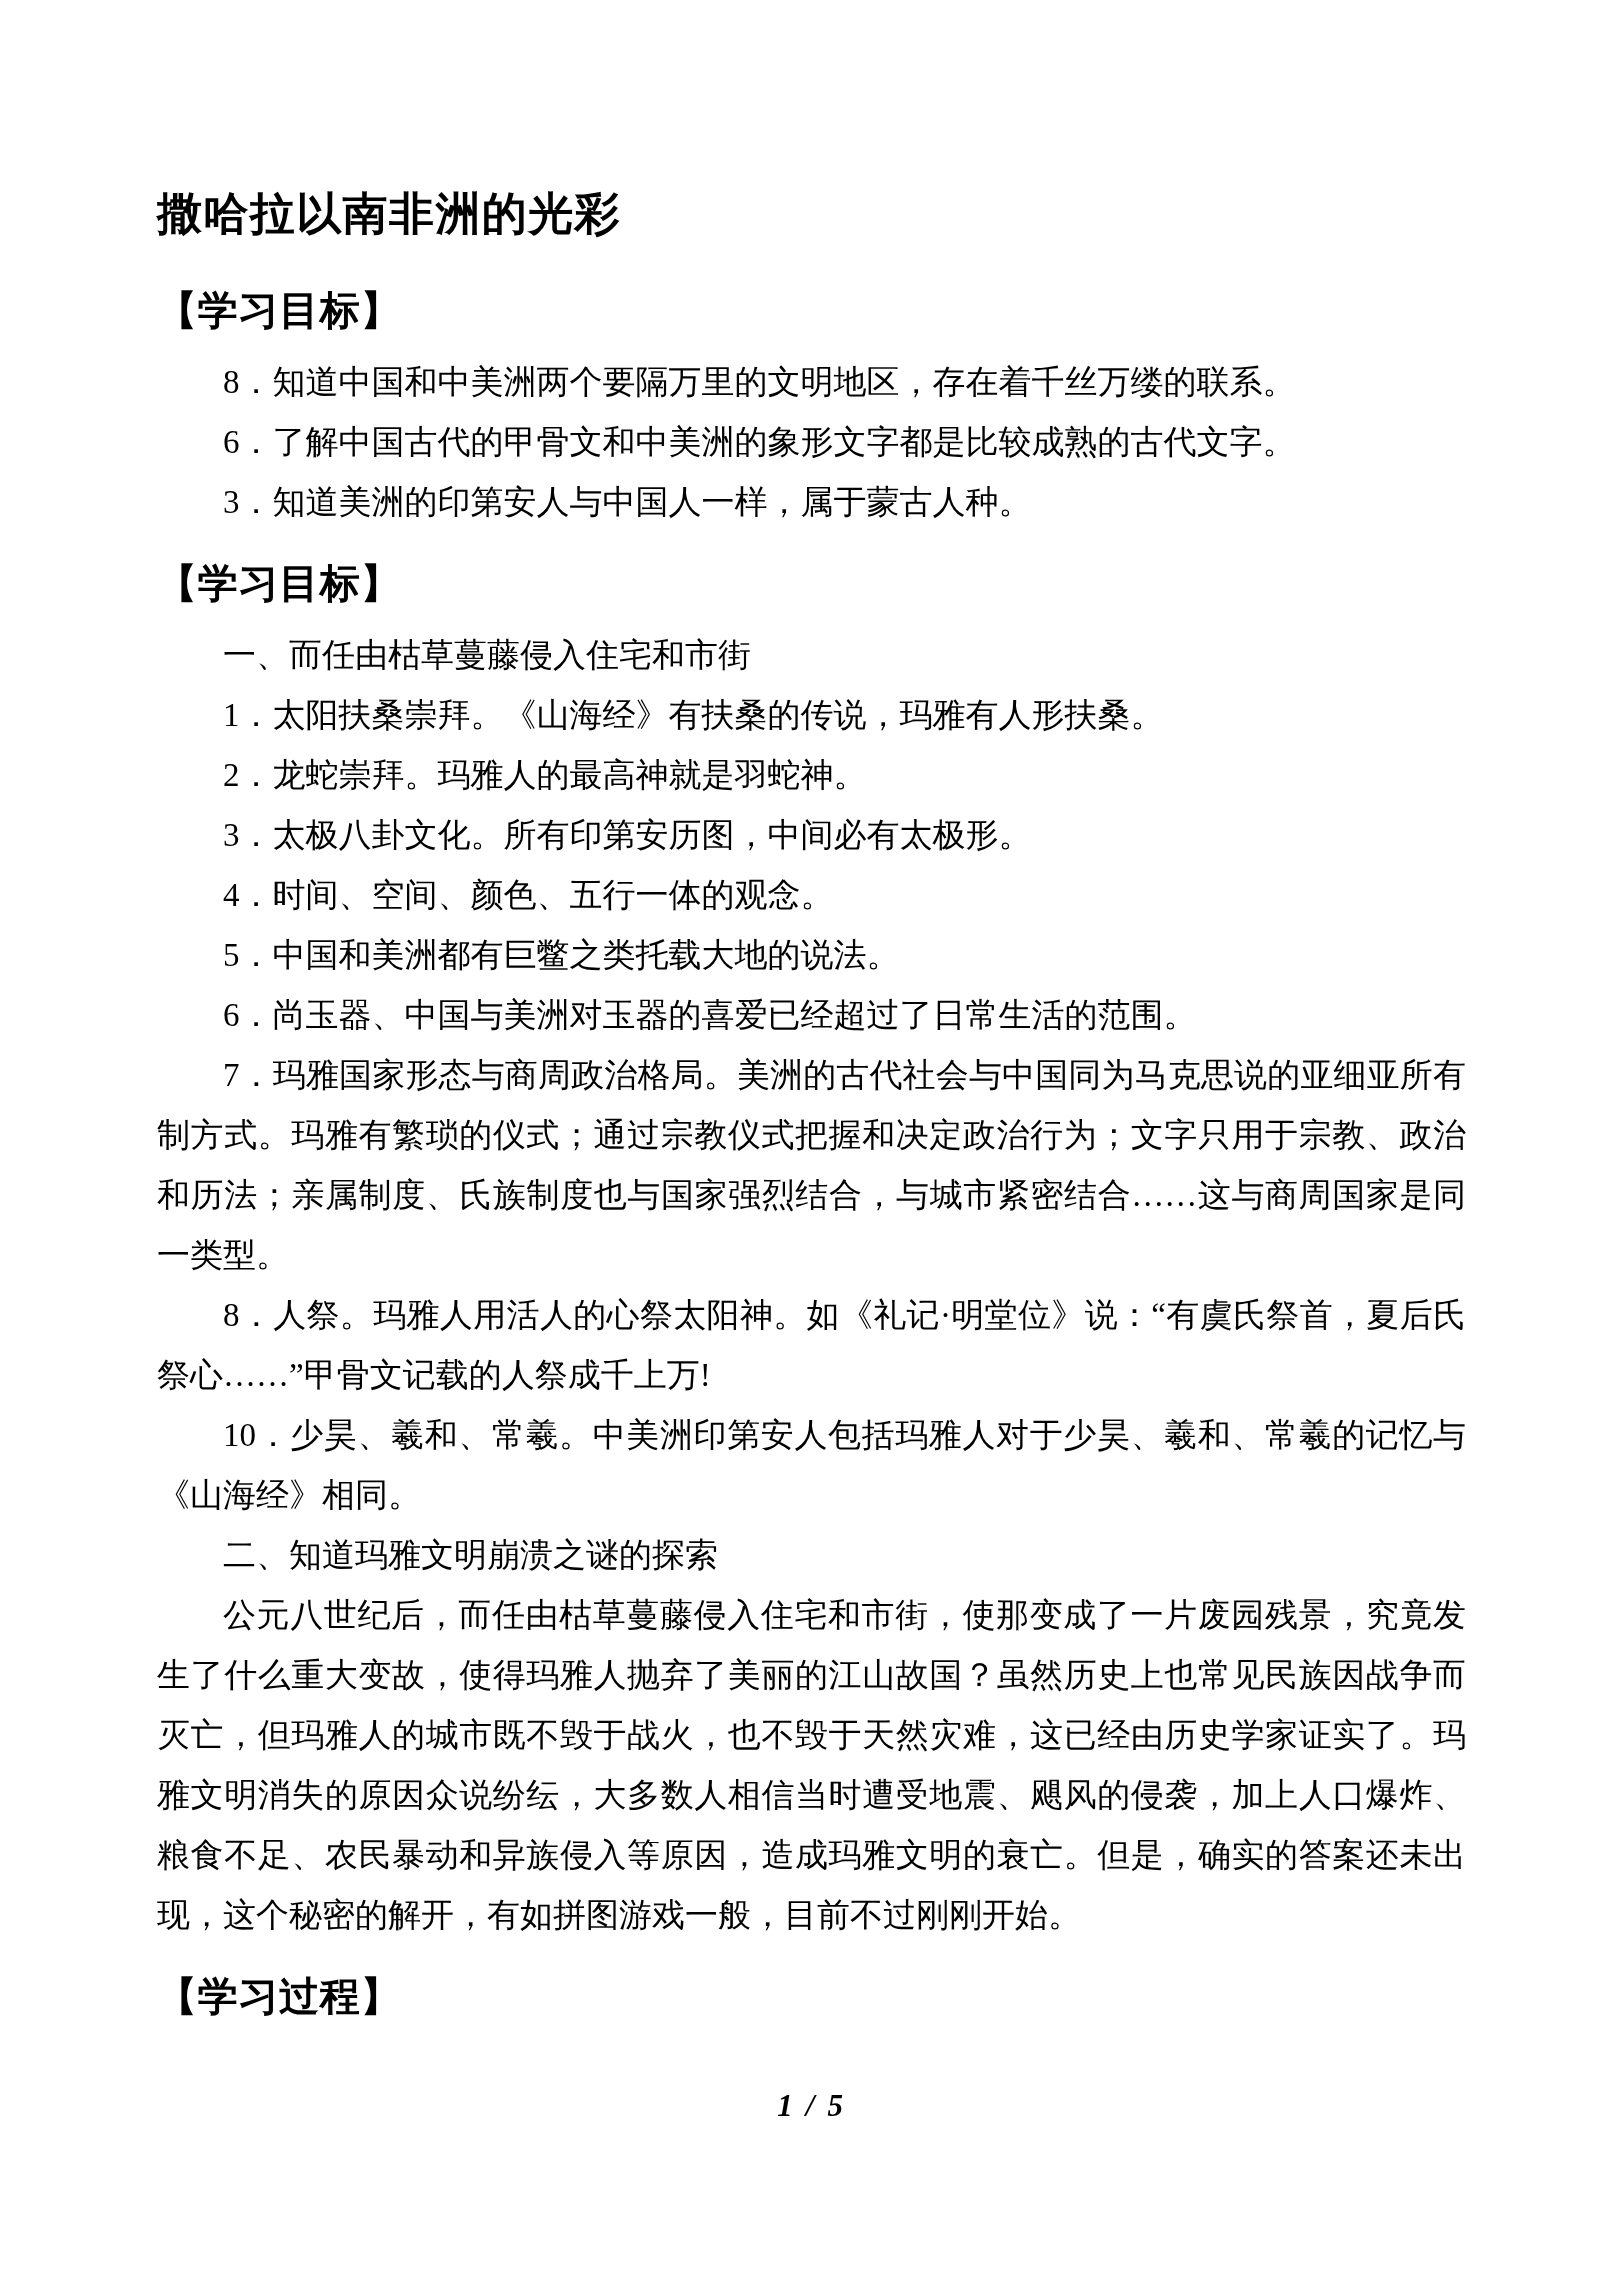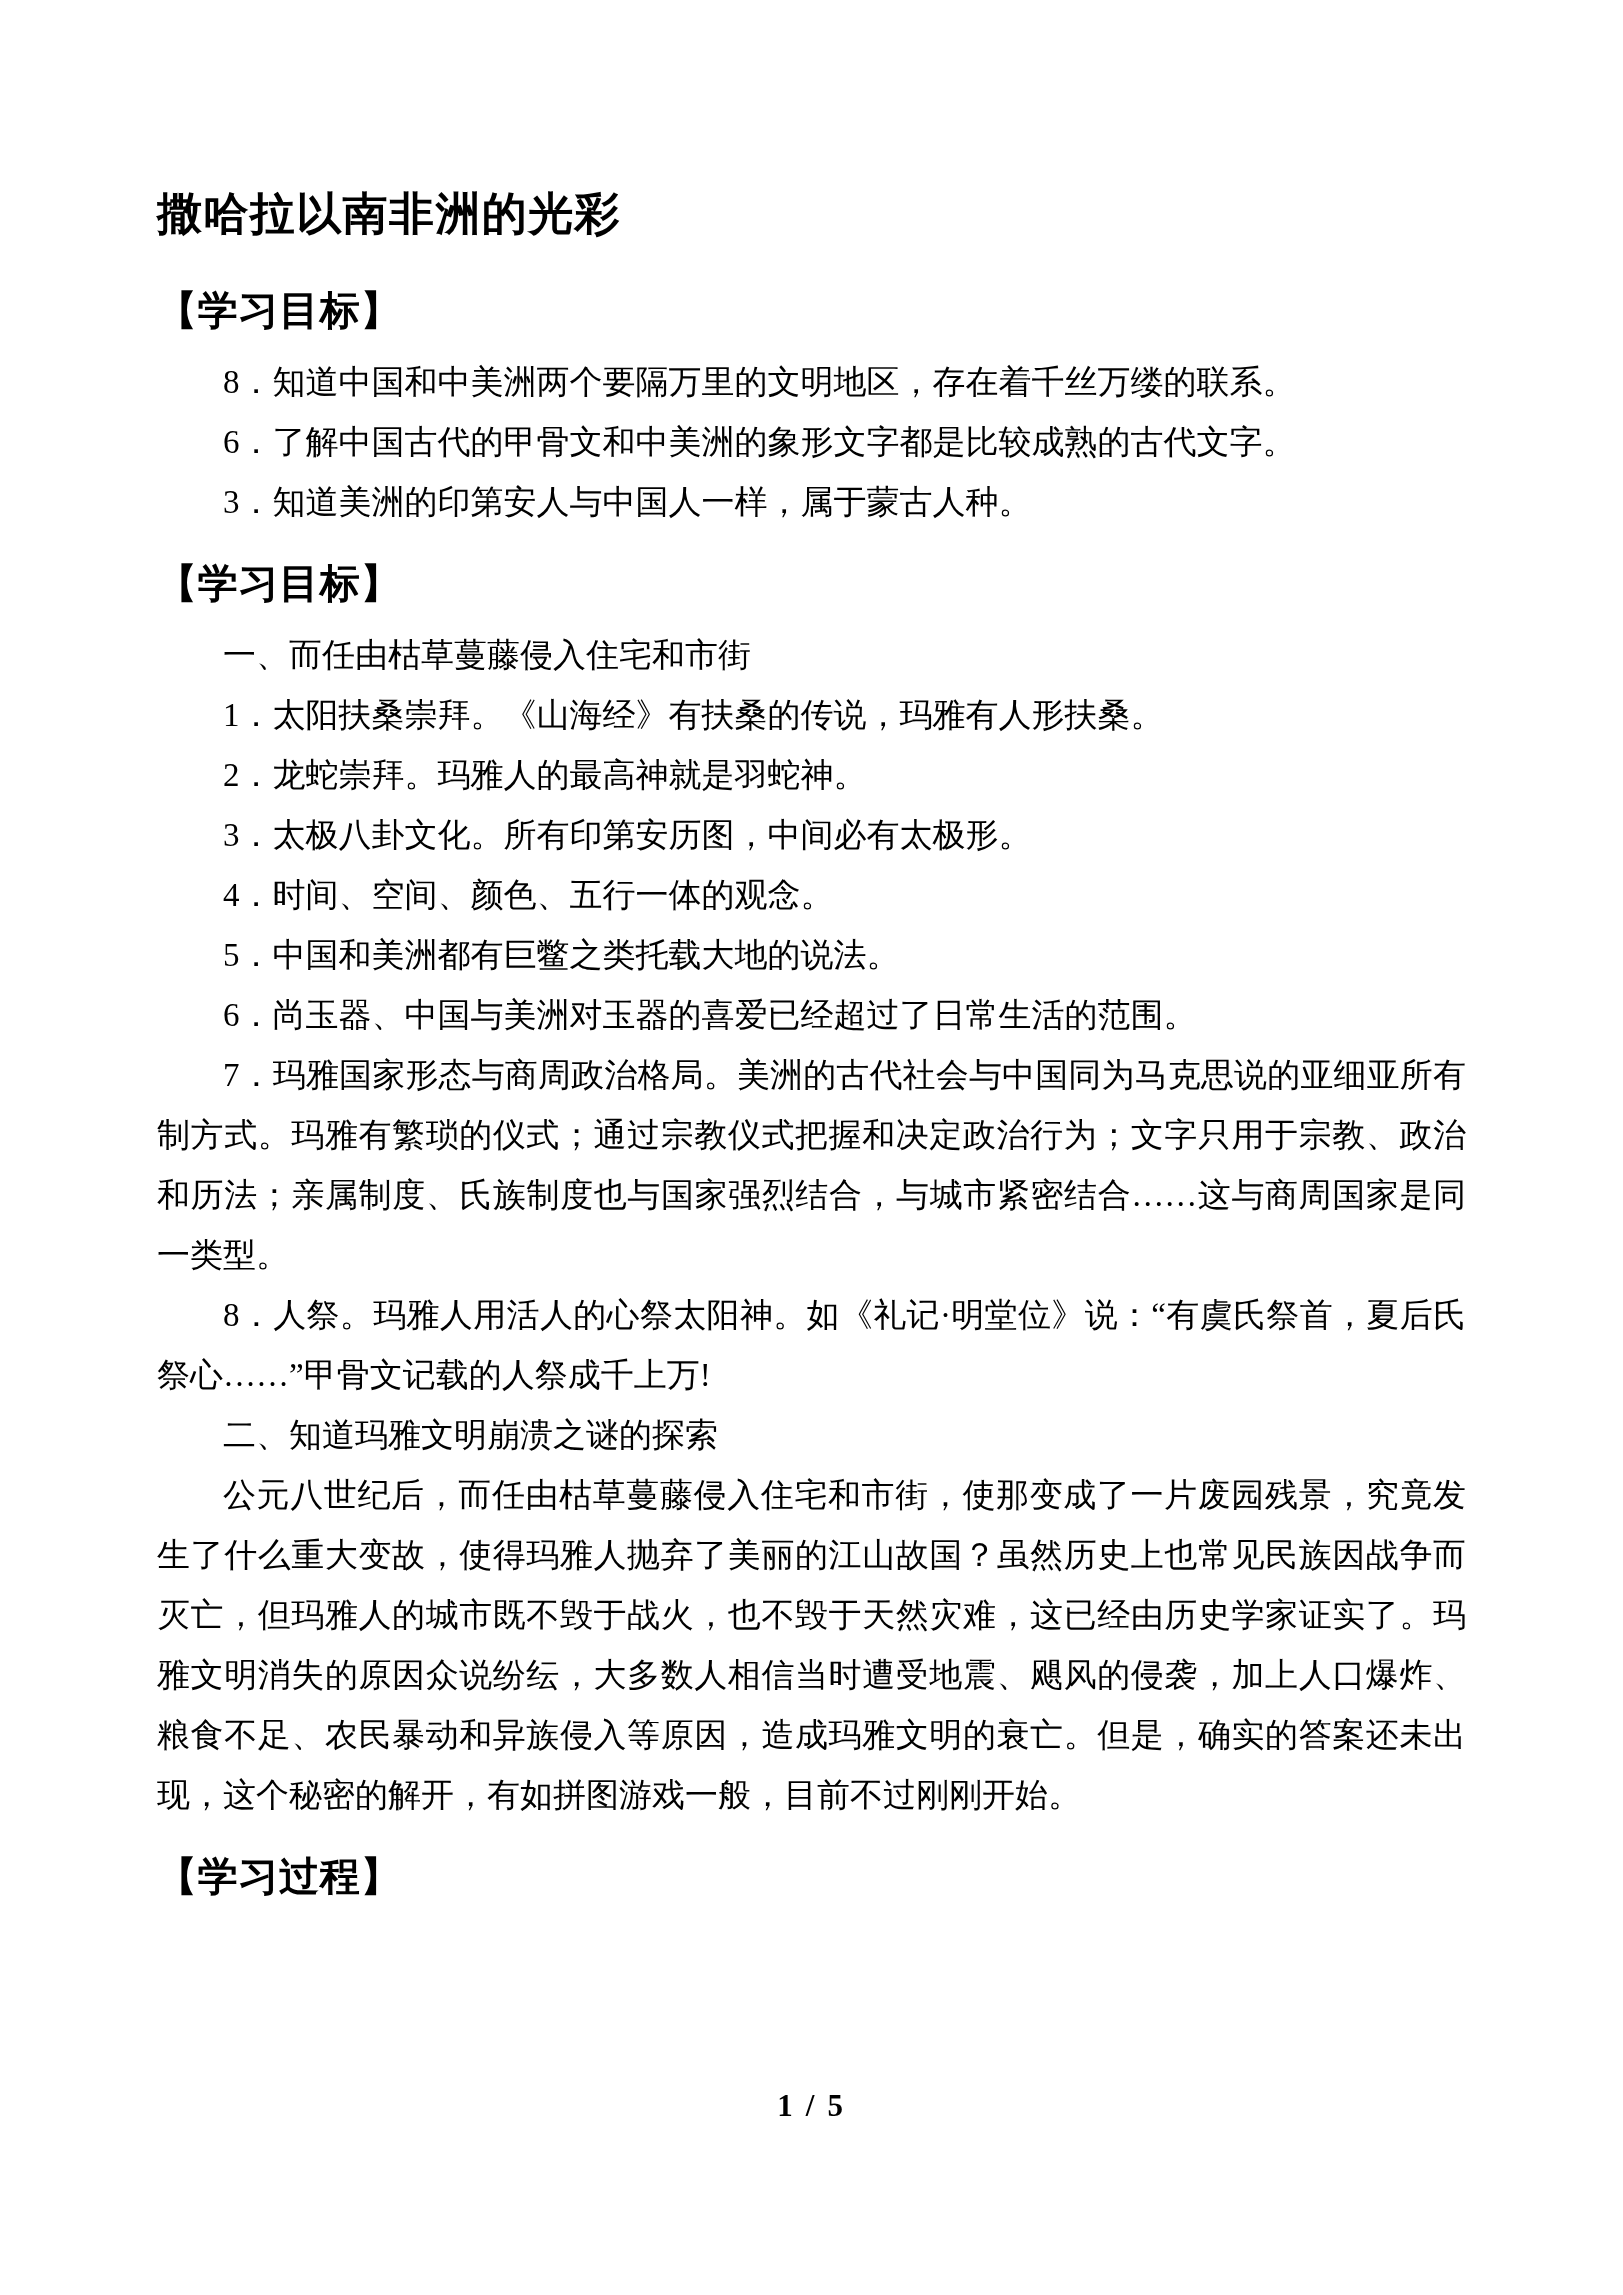--- a/index.html
+++ b/index.html
@@ -50,20 +50,21 @@
     position: absolute;
     left: 0;
     right: 0;
     top: 2088px;
     text-align: center;
   }
   .page-number {
     font-size: 31px;
     font-weight: bold;
     letter-spacing: 2.7px;
+    font-style: italic;
   }
 </style>
 </head>
 <body>
 
 <main class="page">
   <div class="content">
 
     <h1 class="doc-title">撒哈拉以南非洲的光彩</h1>
 
@@ -81,20 +82,21 @@
       <div>
           <p class="body-par">一、而任由枯草蔓藤侵入住宅和市街</p>
           <p class="body-par">1．太阳扶桑崇拜。《山海经》有扶桑的传说，玛雅有人形扶桑。</p>
           <p class="body-par">2．龙蛇崇拜。玛雅人的最高神就是羽蛇神。</p>
           <p class="body-par">3．太极八卦文化。所有印第安历图，中间必有太极形。</p>
           <p class="body-par">4．时间、空间、颜色、五行一体的观念。</p>
           <p class="body-par">5．中国和美洲都有巨鳖之类托载大地的说法。</p>
           <p class="body-par">6．尚玉器、中国与美洲对玉器的喜爱已经超过了日常生活的范围。</p>
           <p class="body-par">7．玛雅国家形态与商周政治格局。美洲的古代社会与中国同为马克思说的亚细亚所有制方式。玛雅有繁琐的仪式；通过宗教仪式把握和决定政治行为；文字只用于宗教、政治和历法；亲属制度、氏族制度也与国家强烈结合，与城市紧密结合……这与商周国家是同一类型。</p>
           <p class="body-par">8．人祭。玛雅人用活人的心祭太阳神。如《礼记·明堂位》说：“有虞氏祭首，夏后氏祭心……”甲骨文记载的人祭成千上万!</p>
+          <p class="body-par">10．少昊、羲和、常羲。中美洲印第安人包括玛雅人对于少昊、羲和、常羲的记忆与《山海经》相同。</p>
           <p class="body-par">二、知道玛雅文明崩溃之谜的探索</p>
           <p class="body-par">公元八世纪后，而任由枯草蔓藤侵入住宅和市街，使那变成了一片废园残景，究竟发生了什么重大变故，使得玛雅人抛弃了美丽的江山故国？虽然历史上也常见民族因战争而灭亡，但玛雅人的城市既不毁于战火，也不毁于天然灾难，这已经由历史学家证实了。玛雅文明消失的原因众说纷纭，大多数人相信当时遭受地震、飓风的侵袭，加上人口爆炸、粮食不足、农民暴动和异族侵入等原因，造成玛雅文明的衰亡。但是，确实的答案还未出现，这个秘密的解开，有如拼图游戏一般，目前不过刚刚开始。</p>
         </div>
     </section>
 
     <section>
       <h2 class="section-heading">【学习过程】</h2>
       <div></div>
     </section>
 

